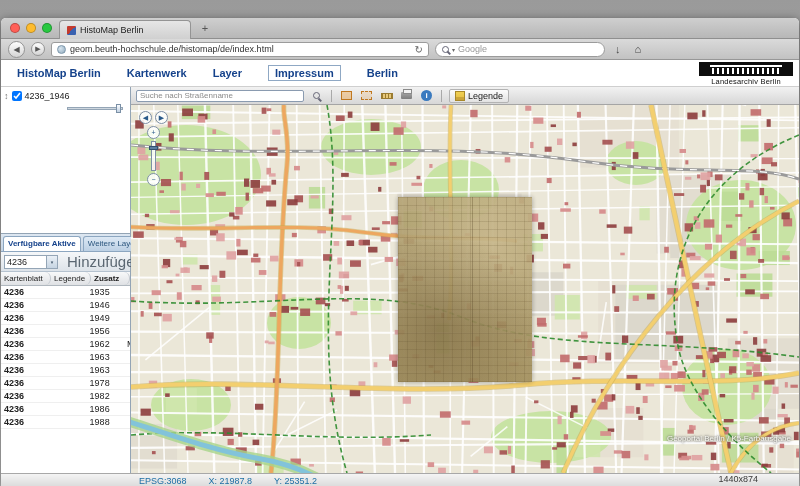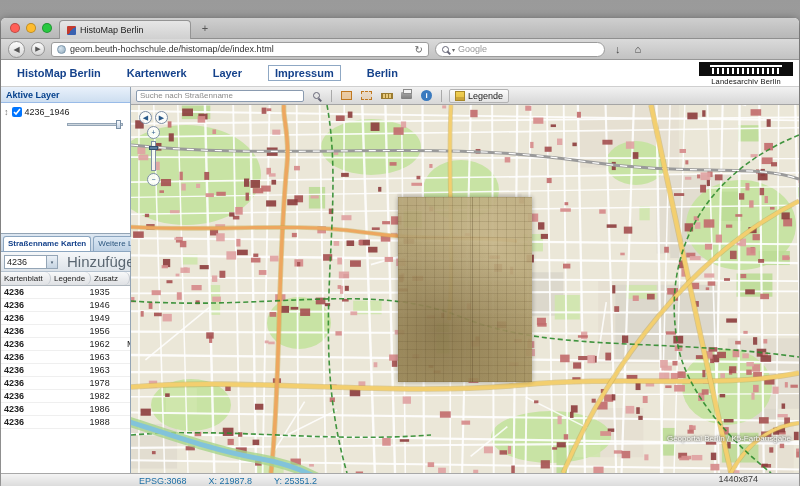--- a/index.html
+++ b/index.html
@@ -55,21 +55,21 @@
   .tab-item{font-size:8px;padding:2px 4px 3px;border:1px solid #8ca6c0;border-bottom:none;border-radius:3px 3px 0 0;background:linear-gradient(#dce8f4,#bcd0e4);color:#2c567e;white-space:nowrap;cursor:pointer;}
   .tab-item.active{background:#fff;font-weight:bold;color:var(--link_blue);}
   .filterbar{height:20px;display:flex;align-items:center;gap:4px;padding:0 3px;background:linear-gradient(#f5f7f9,#dde3e9);border-bottom:1px solid #b5c2cf;flex:0 0 auto;}
   .combo{width:54px;height:14px;border:1px solid #94a5b6;background:#fff;display:flex;align-items:stretch;}
   .combo input{flex:1;border:none;outline:none;font-size:9px;font-family:"Liberation Sans",sans-serif;padding:0 2px;min-width:0;color:#222;}
   .combo-arrow{width:11px;background:linear-gradient(#eaf0f6,#c6d4e2);border-left:1px solid #94a5b6;font-size:5px;color:#44586c;display:flex;align-items:center;justify-content:center;}
   .addbtn{font-size:15px;color:#5b6772;padding:1px 5px;cursor:pointer;}
   .grid{flex:1;overflow:hidden;background:#fff;}
   .grid-header{display:flex;height:14px;background:linear-gradient(#f8f9fa,#dfe1e4);border-bottom:1px solid #b0b8bf;font-size:8px;color:#222;}
   .gh{padding:2px 3px 0;border-right:1px solid #c4cad0;white-space:nowrap;overflow:hidden;border-radius:6px;}
-  .gh.kb{width:50px;} .gh.au{width:40px;} .gh.zu{flex:1;}
+  .gh.kb{width:50px;} .gh.au{width:40px;} .gh.zu{flex:1;font-weight:bold;}
   .grid-row{display:flex;height:13px;border-bottom:1px solid #efefef;align-items:center;font-size:9px;color:#222;}
   .gc{padding:0 3px;white-space:nowrap;overflow:hidden;}
   .gc.kb{width:50px;font-weight:bold;} .gc.au{width:40px;margin-left:39px;} .gc.zu{flex:1;}
   
   .maparea{flex:1;display:flex;flex-direction:column;position:relative;min-width:0;}
   .maptoolbar{height:18px;background:linear-gradient(#f2f2f2,#d7d7d7);border-bottom:1px solid #a5a5a5;display:flex;align-items:center;gap:5px;padding:0 5px;flex:0 0 auto;}
   .mapsearch{width:168px;height:12px;border:1px solid #8a9bb0;border-radius:2px;font-size:8px;font-family:"Liberation Sans",sans-serif;padding:0 3px;color:#333;outline:none;}
   .mapsearch::placeholder{color:#8b8b8b;}
   .tbicon{width:15px;height:15px;display:flex;align-items:center;justify-content:center;cursor:pointer;}
   .tbsep{width:1px;height:12px;background:#a9a9a9;margin:0 2px;}
@@ -152,34 +152,33 @@
           <div class="logo-cols"></div>
         </div>
         <div class="logo-caption">Landesarchiv Berlin</div>
       </div>
     </div>
 
     <div class="main">
 
       <div class="sidebar">
         <div class="panel-top">
-          <div class="panel-header">Aktive Layer</div>
           <div class="layer-row">
             <span class="updown">↕</span>
             <input type="checkbox" class="cb" checked="checked" style="">
             <span class="layerlabel">4236_1946</span>
           </div>
           <div class="slider">
             <div class="slider-handle"></div>
           </div>
         </div>
 
         <div class="panel-bottom">
           <div class="tabstrip">
-            <div class="tab-item active">Straßenname Karten</div>
+            <div class="tab-item active">Verfügbare Aktive</div>
             <div class="tab-item">Weitere Layer</div>
           </div>
           <div class="filterbar">
             <div class="combo">
               <input value="4236" style="">
               <span class="combo-arrow">▾</span>
             </div>
             <span class="addbtn">Hinzufügen</span>
           </div>
           <div class="grid">

